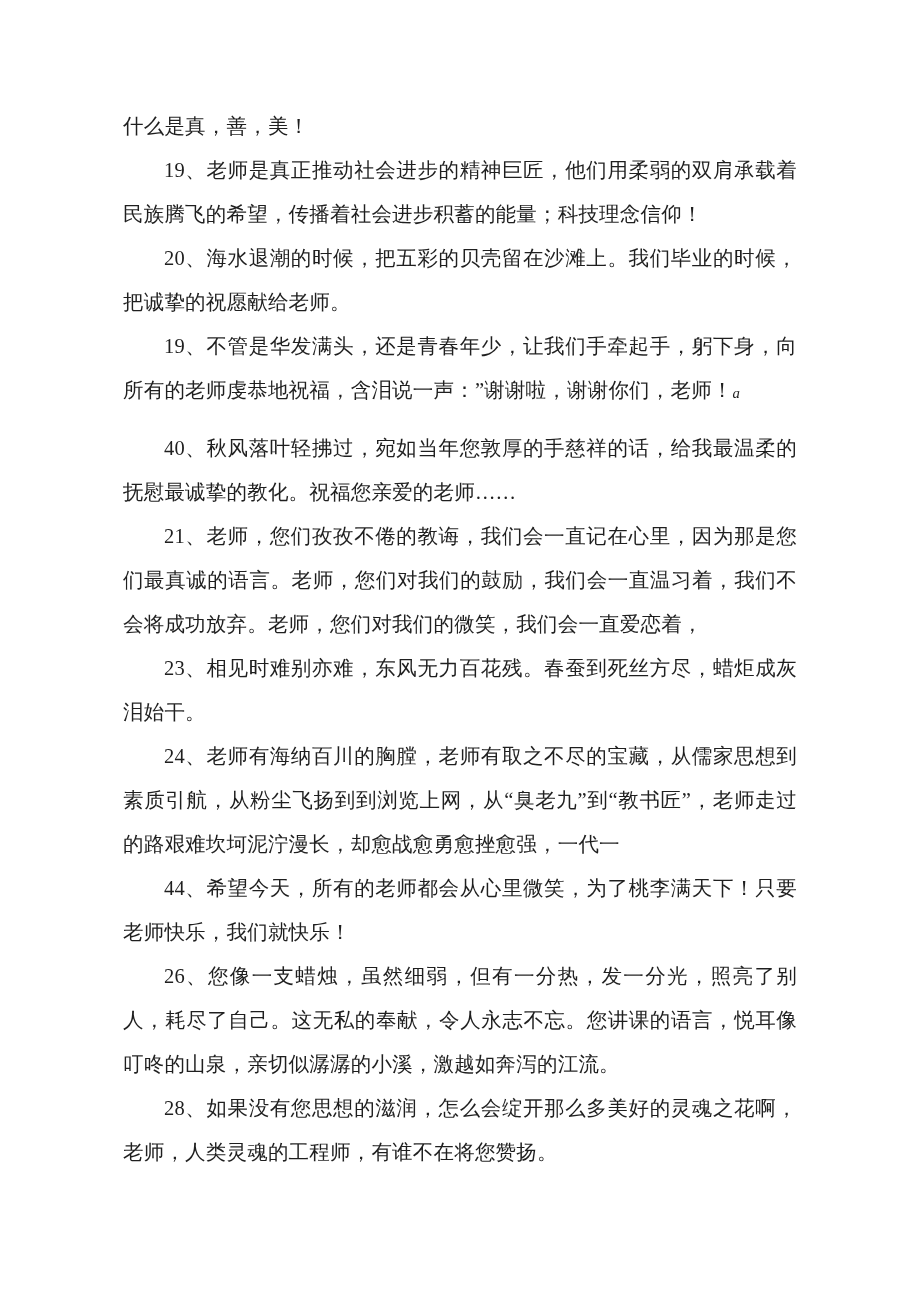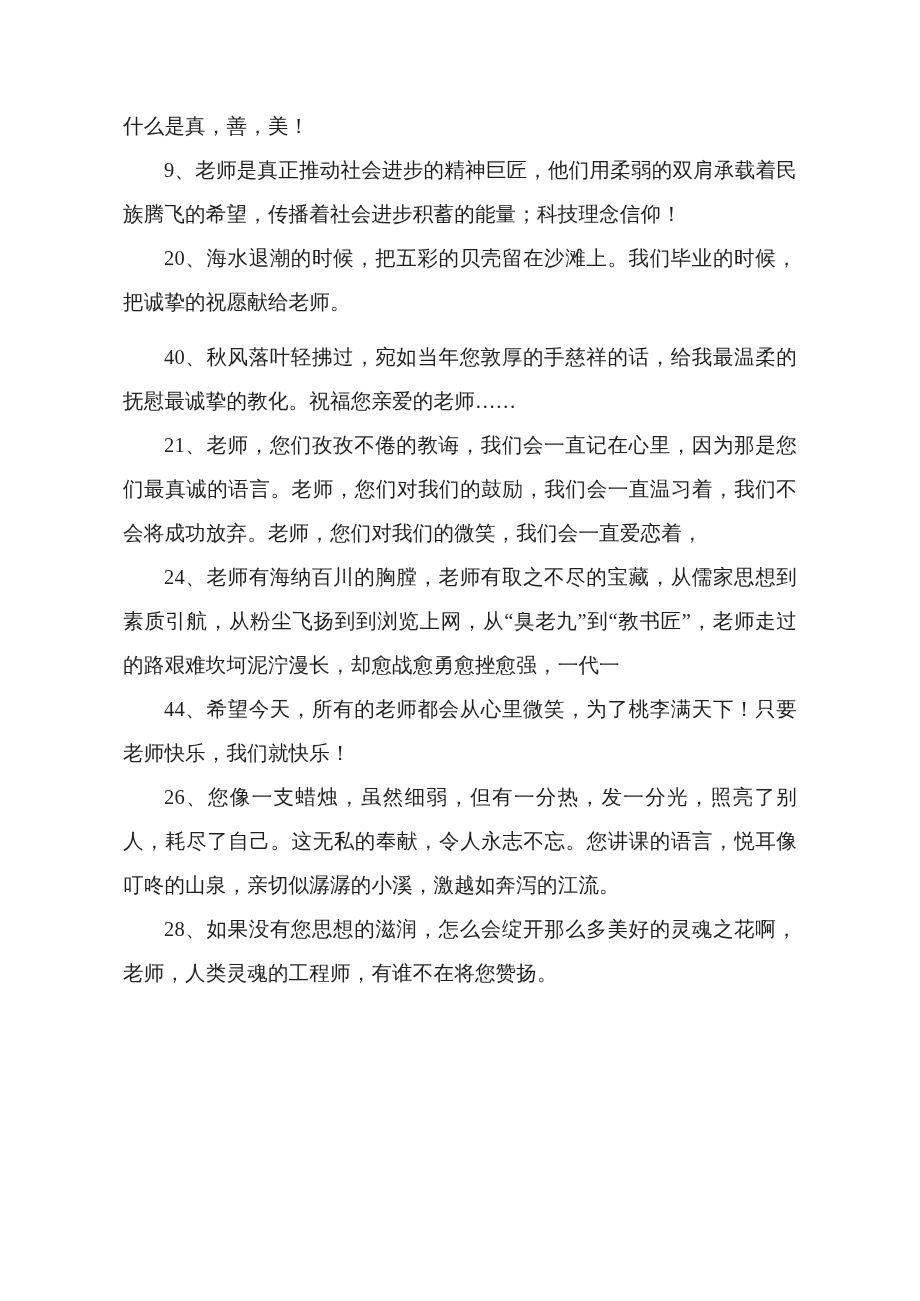--- a/index.html
+++ b/index.html
@@ -61,37 +61,43 @@
 <body>
 
 <div class="page">
   <div class="text-column">
 
     <p class="para no-indent">
       <span>什么是真，善，美！</span>
     </p>
 
     <p class="para">
-      <span>9、老师是真正推动社会进步的精神巨匠，他们用柔弱的双肩承载着民族腾飞的希望，传播着社会进步积蓄的能量；科技理念信仰！</span>
+      <span>19、老师是真正推动社会进步的精神巨匠，他们用柔弱的双肩承载着民族腾飞的希望，传播着社会进步积蓄的能量；科技理念信仰！</span>
     </p>
 
     <p class="para">
       <span>20、海水退潮的时候，把五彩的贝壳留在沙滩上。我们毕业的时候，把诚挚的祝愿献给老师。</span>
     </p>
 
+    <p class="para">
+      <span>19、不管是华发满头，还是青春年少，让我们手牵起手，躬下身，向所有的老师虔恭地祝福，含泪说一声：”谢谢啦，谢谢你们，老师！</span><span class="latin-tail">a</span>
+    </p>
 
     <p class="para gap-before">
       <span>40、秋风落叶轻拂过，宛如当年您敦厚的手慈祥的话，给我最温柔的抚慰最诚挚的教化。祝福您亲爱的老师……</span>
     </p>
 
     <p class="para">
       <span>21、老师，您们孜孜不倦的教诲，我们会一直记在心里，因为那是您们最真诚的语言。老师，您们对我们的鼓励，我们会一直温习着，我们不会将成功放弃。老师，您们对我们的微笑，我们会一直爱恋着，</span>
     </p>
 
 
+    <p class="para">
+      <span>23、相见时难别亦难，东风无力百花残。春蚕到死丝方尽，蜡炬成灰泪始干。</span>
+    </p>
 
     <p class="para">
       <span>24、老师有海纳百川的胸膛，老师有取之不尽的宝藏，从儒家思想到素质引航，从粉尘飞扬到到浏览上网，从“臭老九”到“教书匠”，老师走过的路艰难坎坷泥泞漫长，却愈战愈勇愈挫愈强，一代一</span>
     </p>
 
     <p class="para">
       <span>44、希望今天，所有的老师都会从心里微笑，为了桃李满天下！只要老师快乐，我们就快乐！</span>
     </p>
 
     <p class="para">

